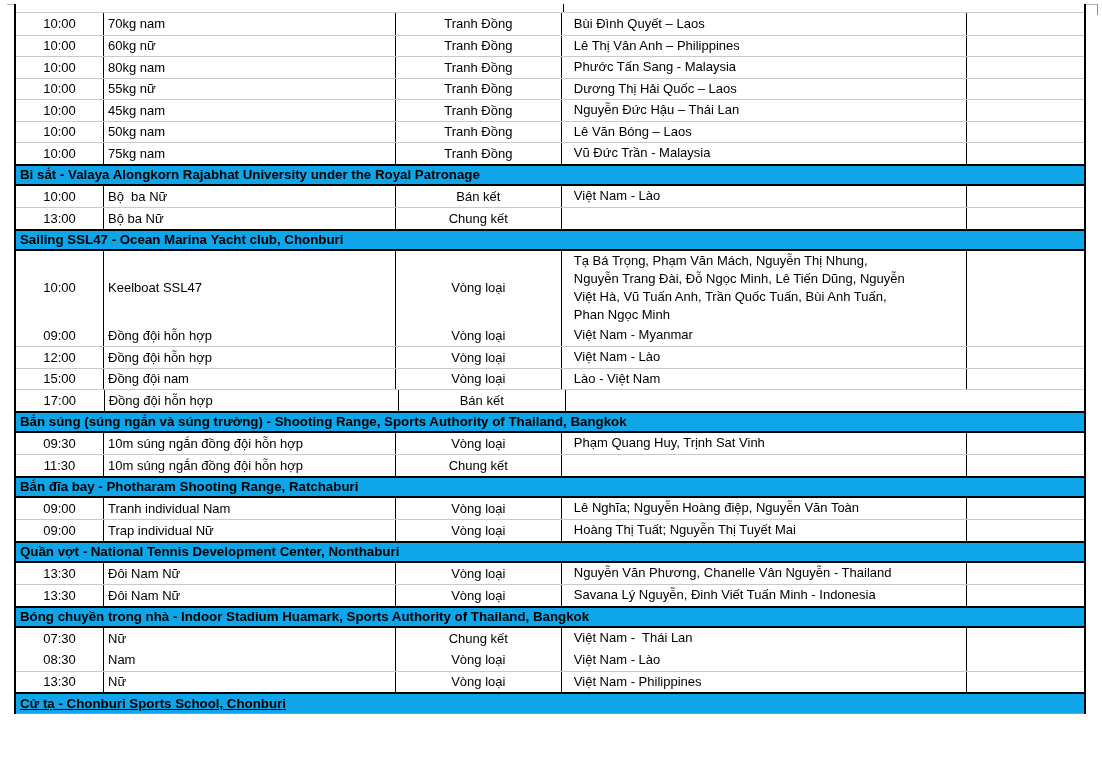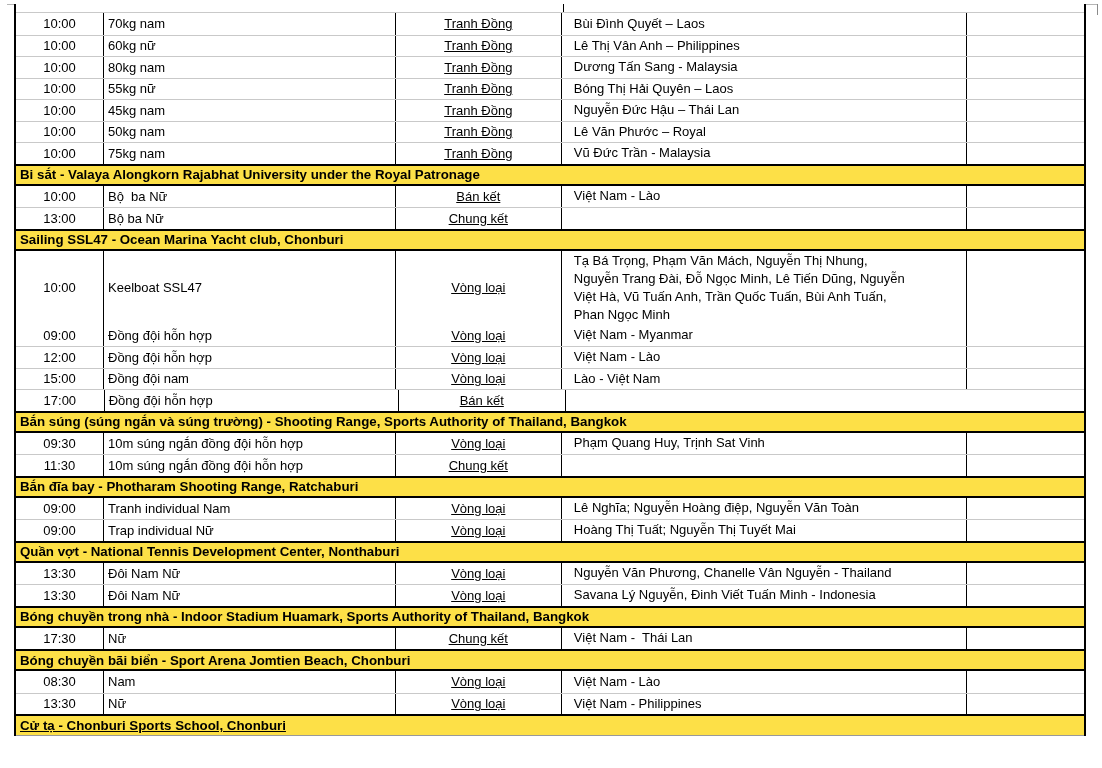--- a/index.html
+++ b/index.html
@@ -17,27 +17,27 @@
     background:#fff;
   }
   .sliver{height:9px;display:flex;border-bottom:1px solid #c9c9c9;box-sizing:border-box;}
   .sliver .s-a{width:548px;border-right:1px solid #000;box-sizing:border-box;}
   .r{display:flex;height:21.5px;box-sizing:border-box;font-size:13px;}
   .r.sep{border-top:1px solid #c9c9c9;}
   .r.tall{height:74px;}
   .c{box-sizing:border-box;display:flex;align-items:center;overflow:hidden;white-space:pre-wrap;}
   .c1{width:89px;justify-content:center;border-right:1px solid #000;}
   .c2{width:295px;padding:0 4px;border-right:1px solid #000;}
-  .c3{width:168px;justify-content:center;border-right:1px solid #000;text-decoration:underline;}
+  .c3{width:168px;justify-content:center;border-right:1px solid #000;}
   .c4{width:402px;padding:0 4px;border-right:1px solid #000;line-height:18px;margin-left:8px;}
   .c4m{width:520px;padding:0 4px;line-height:18px;}
   .c5{width:118px;}
   .section{
     height:22px;box-sizing:border-box;display:flex;align-items:center;
-    background:#fde047;border-top:2px solid #000;border-bottom:2px solid #000;
+    background:#0ea5e9;border-top:2px solid #000;border-bottom:2px solid #000;
     font-weight:700;font-size:13.3px;padding:0 4px;white-space:pre;
   }
   .section.last{border-bottom:1px solid #999;text-decoration:underline;}
 </style>
 </head>
 <body>
 
 <div class="top-gridline"></div>
 <div class="right-stub"></div>
 
@@ -57,42 +57,42 @@
       <div class="c c1">10:00</div>
       <div class="c c2">60kg nữ</div>
       <div class="c c3">Tranh Đồng</div>
       <div class="c c4">Lê Thị Vân Anh – Philippines</div>
       <div class="c c5"></div>
     </div>
     <div class="r sep">
       <div class="c c1">10:00</div>
       <div class="c c2">80kg nam</div>
       <div class="c c3">Tranh Đồng</div>
-      <div class="c c4">Dương Tấn Sang - Malaysia</div>
+      <div class="c c4">Phước Tấn Sang - Malaysia</div>
       <div class="c c5"></div>
     </div>
     <div class="r sep">
       <div class="c c1">10:00</div>
       <div class="c c2">55kg nữ</div>
       <div class="c c3">Tranh Đồng</div>
-      <div class="c c4">Bóng Thị Hải Quyên – Laos</div>
+      <div class="c c4">Dương Thị Hải Quốc – Laos</div>
       <div class="c c5"></div>
     </div>
     <div class="r sep">
       <div class="c c1">10:00</div>
       <div class="c c2">45kg nam</div>
       <div class="c c3">Tranh Đồng</div>
       <div class="c c4">Nguyễn Đức Hậu – Thái Lan</div>
       <div class="c c5"></div>
     </div>
     <div class="r sep">
       <div class="c c1">10:00</div>
       <div class="c c2">50kg nam</div>
       <div class="c c3">Tranh Đồng</div>
-      <div class="c c4">Lê Văn Phước – Royal</div>
+      <div class="c c4">Lê Văn Bóng – Laos</div>
       <div class="c c5"></div>
     </div>
     <div class="r sep">
       <div class="c c1">10:00</div>
       <div class="c c2">75kg nam</div>
       <div class="c c3">Tranh Đồng</div>
       <div class="c c4">Vũ Đức Trần - Malaysia</div>
       <div class="c c5"></div>
     </div>
     <div class="section"><span>Bi sắt - Valaya Alongkorn Rajabhat University under the Royal Patronage</span></div>
@@ -188,27 +188,26 @@
     </div>
     <div class="r sep">
       <div class="c c1">13:30</div>
       <div class="c c2">Đôi Nam Nữ</div>
       <div class="c c3">Vòng loại</div>
       <div class="c c4">Savana Lý Nguyễn, Đinh Viết Tuấn Minh - Indonesia</div>
       <div class="c c5"></div>
     </div>
     <div class="section"><span>Bóng chuyền trong nhà - Indoor Stadium Huamark, Sports Authority of Thailand, Bangkok</span></div>
     <div class="r">
-      <div class="c c1">17:30</div>
+      <div class="c c1">07:30</div>
       <div class="c c2">Nữ</div>
       <div class="c c3">Chung kết</div>
       <div class="c c4">Việt Nam -  Thái Lan</div>
       <div class="c c5"></div>
     </div>
-    <div class="section"><span>Bóng chuyền bãi biển - Sport Arena Jomtien Beach, Chonburi</span></div>
     <div class="r">
       <div class="c c1">08:30</div>
       <div class="c c2">Nam</div>
       <div class="c c3">Vòng loại</div>
       <div class="c c4">Việt Nam - Lào</div>
       <div class="c c5"></div>
     </div>
     <div class="r sep">
       <div class="c c1">13:30</div>
       <div class="c c2">Nữ</div>

